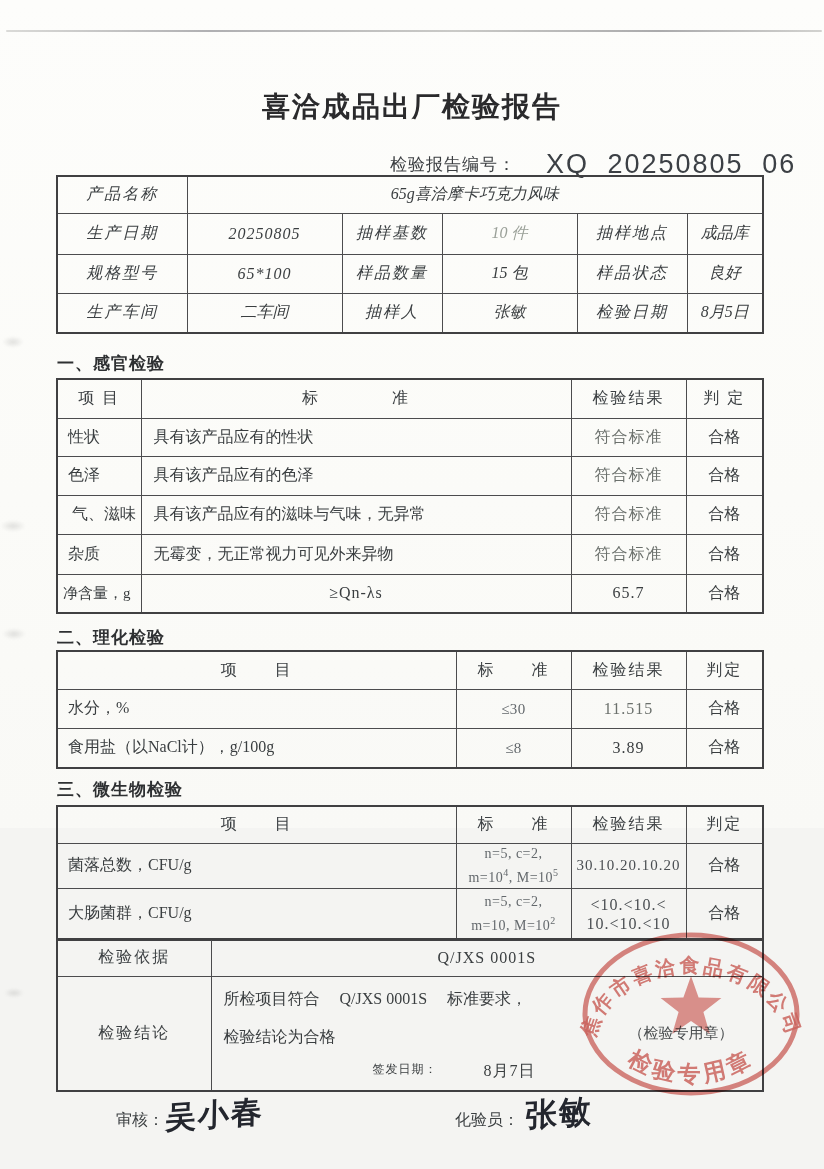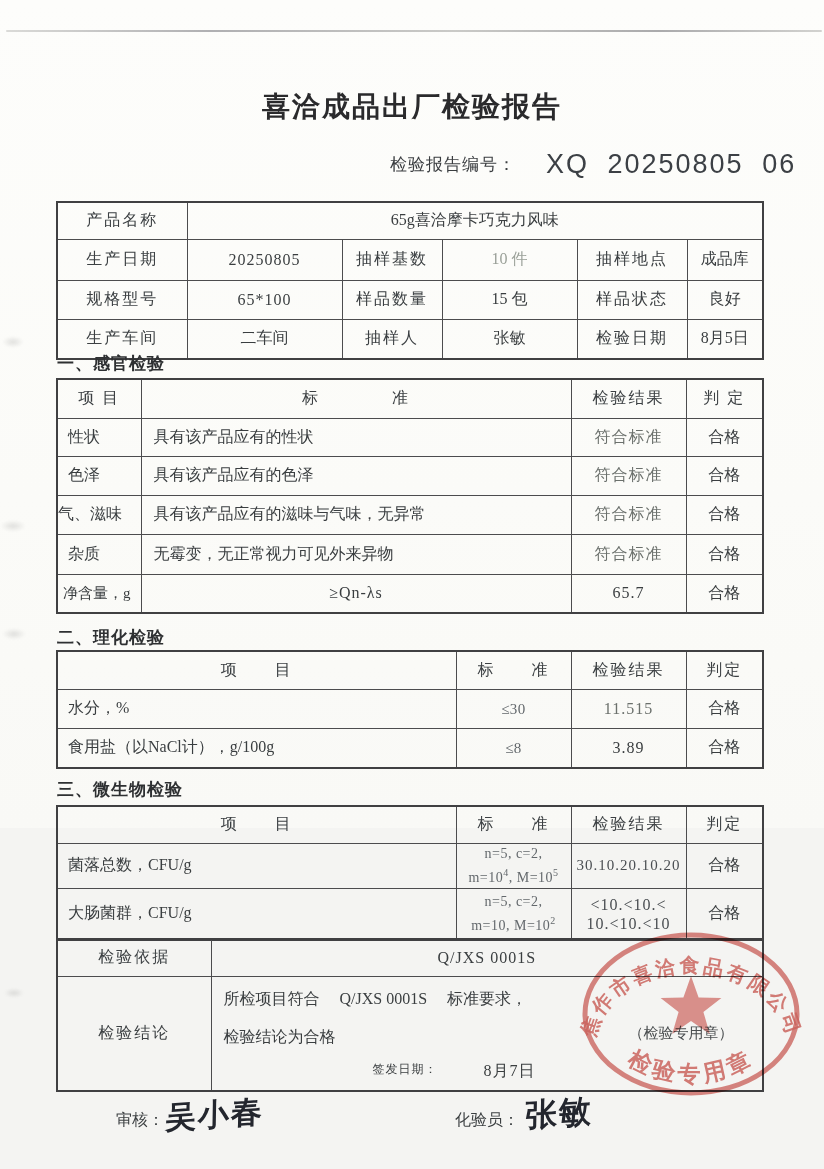--- a/index.html
+++ b/index.html
@@ -92,21 +92,21 @@
   <div class="scan-topline"></div>
   <div class="smudge" style="left:2px;top:336px;width:22px;height:12px;"></div>
   <div class="smudge" style="left:0px;top:520px;width:26px;height:12px;"></div>
   <div class="smudge" style="left:2px;top:628px;width:24px;height:12px;"></div>
   <div class="smudge" style="left:4px;top:988px;width:20px;height:10px;"></div>
 
   <div class="title">喜洽成品出厂检验报告</div>
   <div class="report-no-label">检验报告编号：</div>
   <div class="report-no-value">XQ  20250805  06</div>
 
-  <table class="frame" style="left:56px;top:201px;width:706px;">
+  <table class="frame" style="left:56px;top:175px;width:706px;font-style:italic;">
     <colgroup>
         <col style="width:130px">
         <col style="width:155px">
         <col style="width:100px">
         <col style="width:135px">
         <col style="width:110px">
         <col style="width:76px">
       </colgroup>
     <tbody>
         <tr style="height:37px;">
@@ -161,21 +161,21 @@
       <td class="result-txt">符合标准</td>
       <td>合格</td>
     </tr>
     <tr style="height:39px;">
       <td class="left">色泽</td>
       <td class="std-left">具有该产品应有的色泽</td>
       <td class="result-txt">符合标准</td>
       <td>合格</td>
     </tr>
     <tr style="height:39px;">
-      <td class="left" style="padding-left:0;">气、滋味</td>
+      <td class="left" style="padding-left:14px;">气、滋味</td>
       <td class="std-left">具有该产品应有的滋味与气味，无异常</td>
       <td class="result-txt">符合标准</td>
       <td>合格</td>
     </tr>
     <tr style="height:40px;">
       <td class="left">杂质</td>
       <td class="std-left">无霉变，无正常视力可见外来异物</td>
       <td class="result-txt">符合标准</td>
       <td>合格</td>
     </tr>

